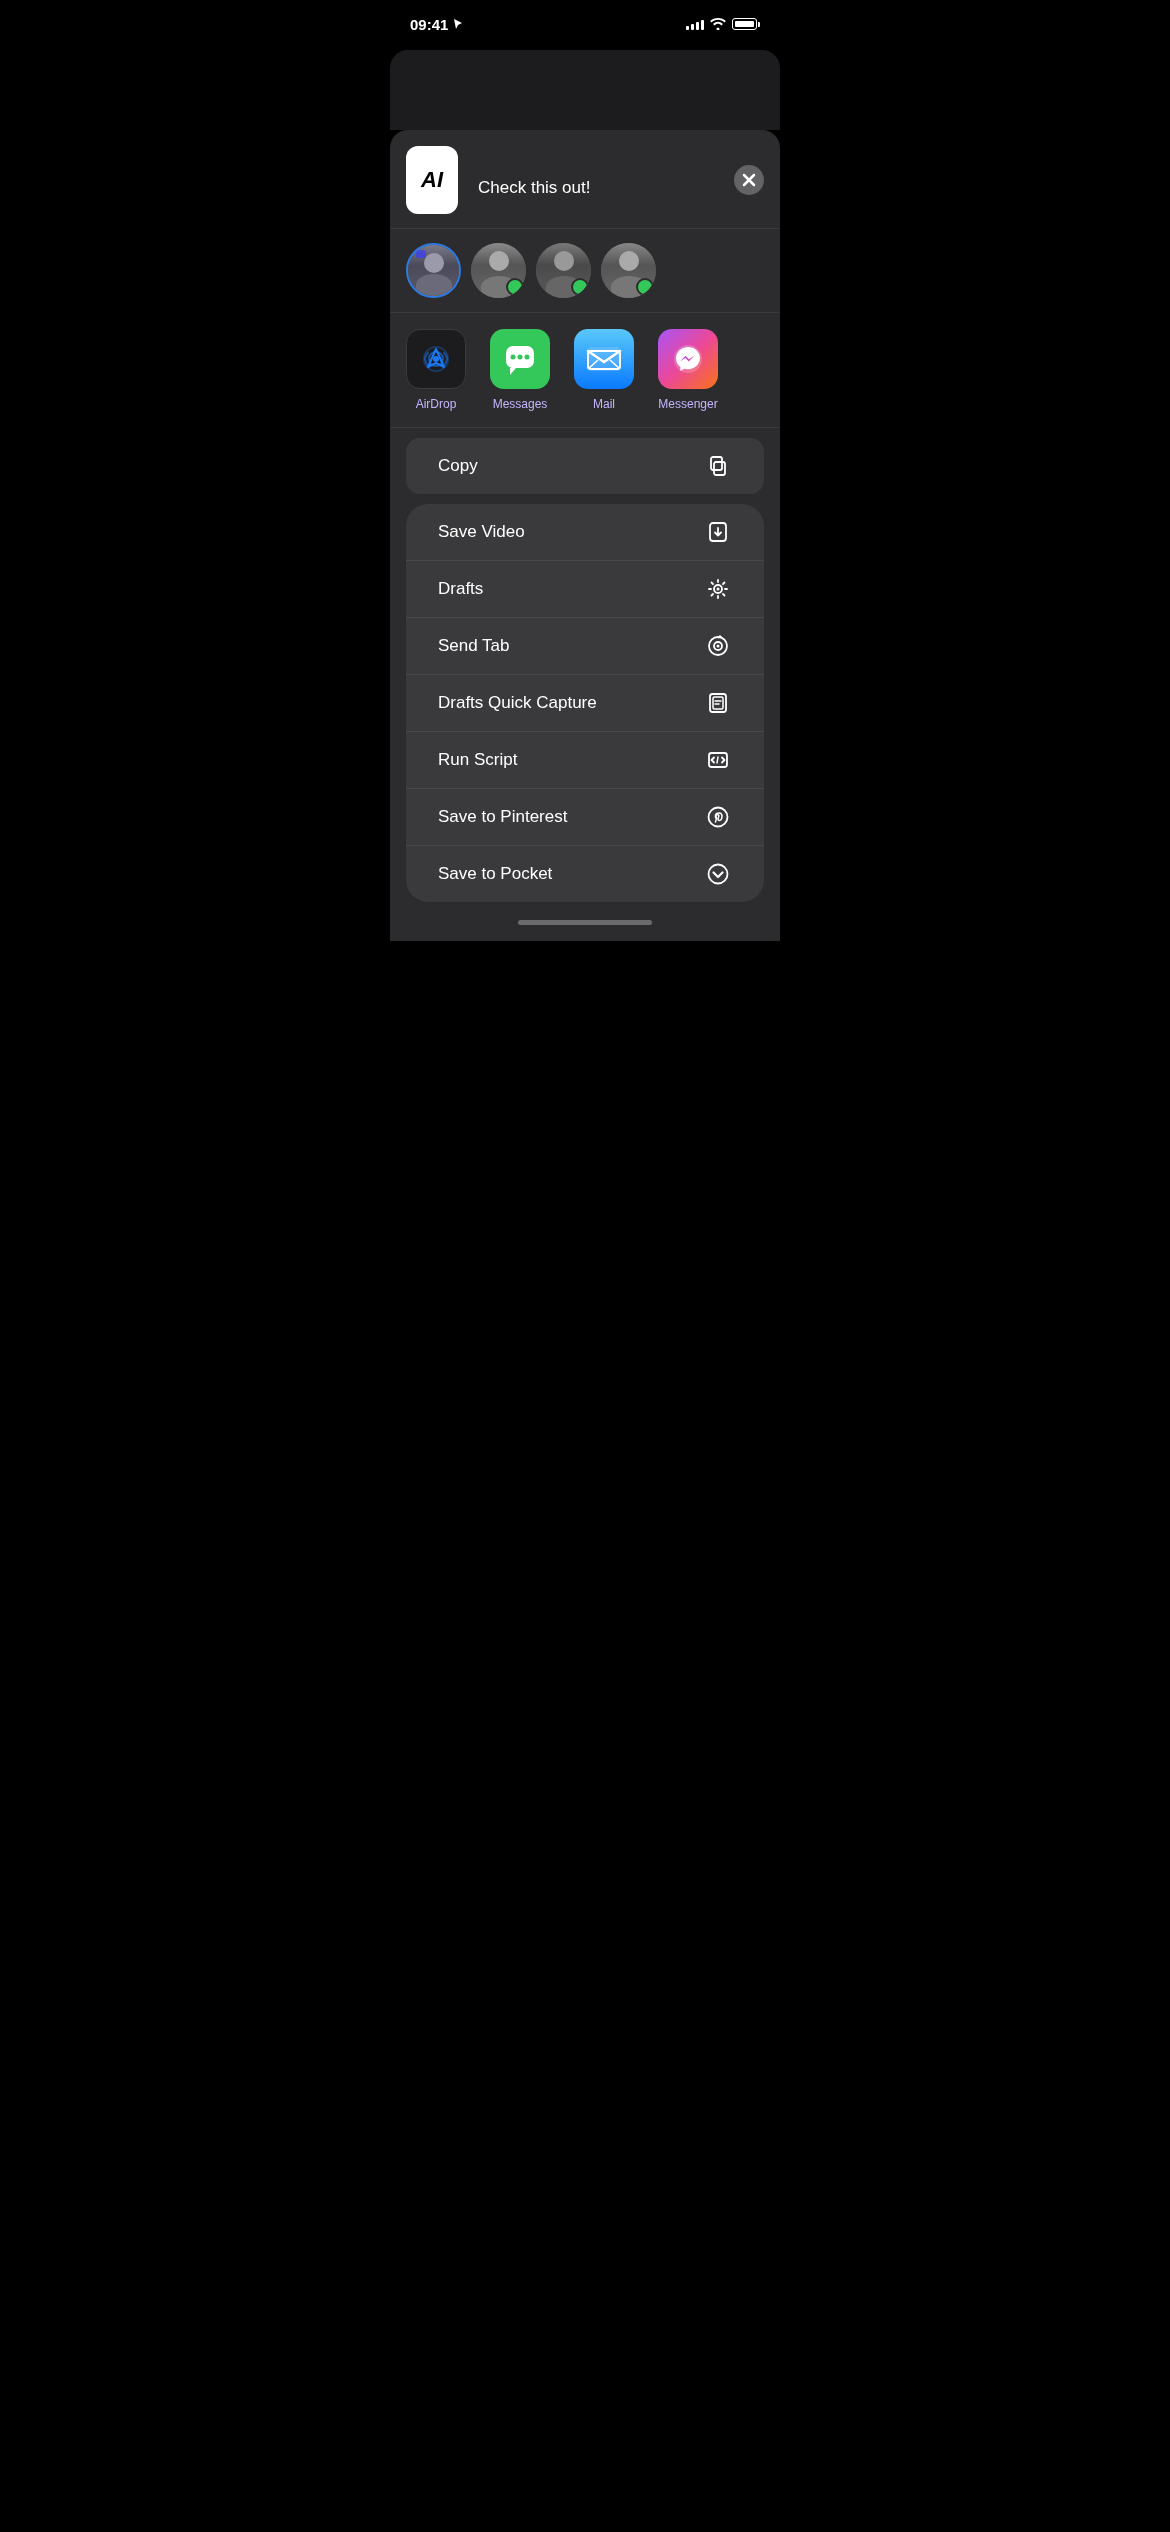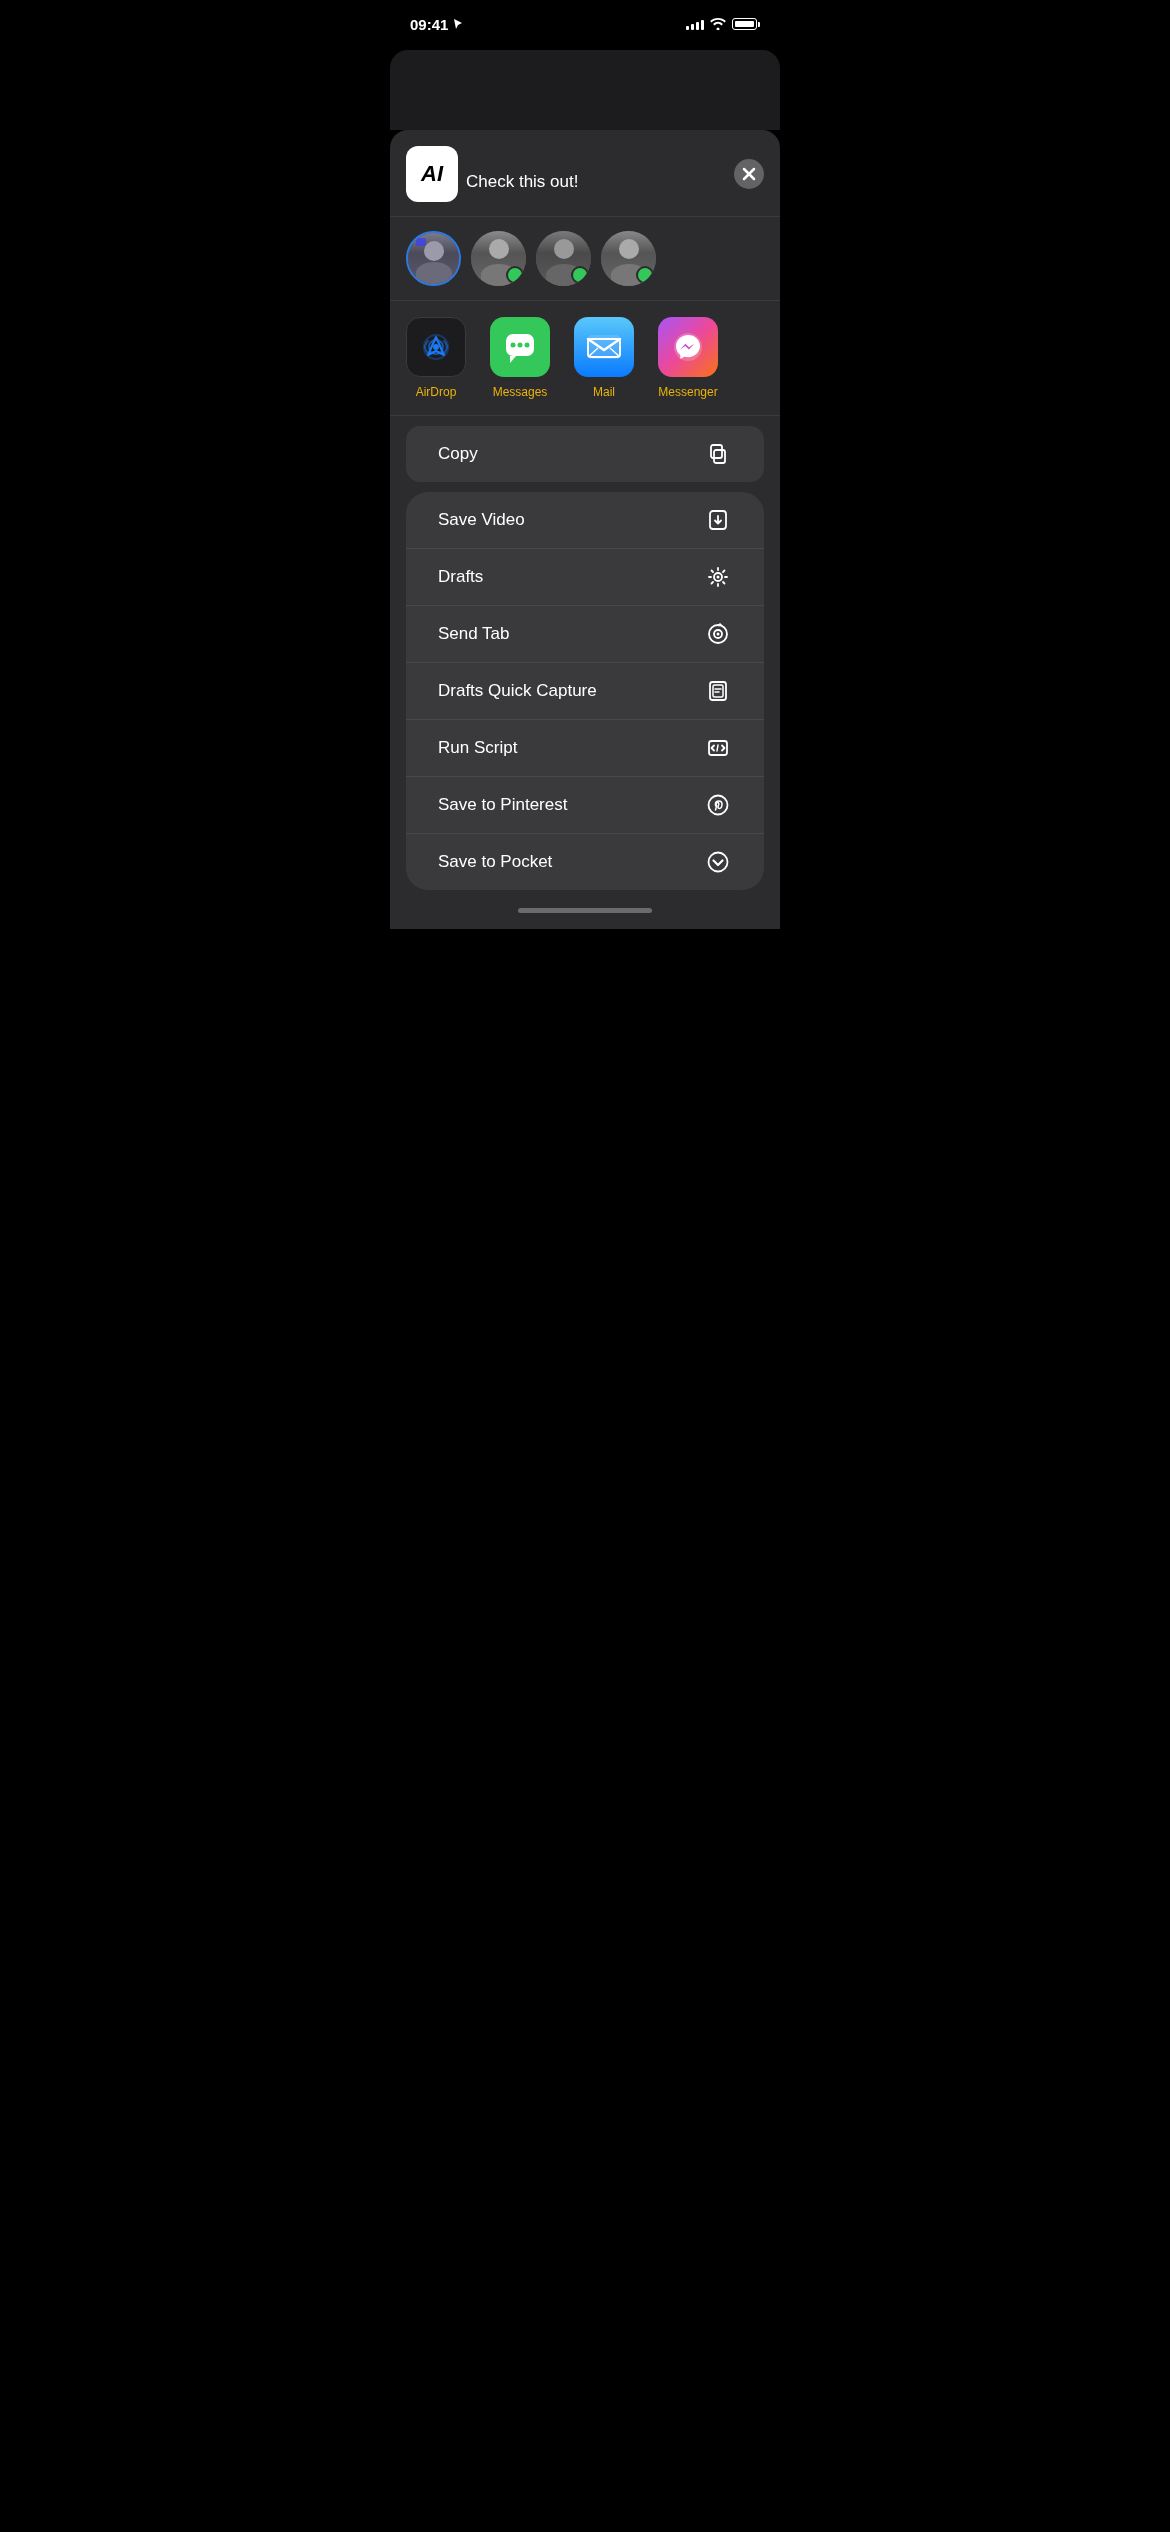--- a/index.html
+++ b/index.html
@@ -104,32 +104,32 @@
     
     .share-header {
       display: flex;
       align-items: center;
       padding: 16px 16px 14px;
       border-bottom: 0.5px solid #3a3a3c;
     }
 
     .share-app-icon {
       width: 52px;
-      height: 56px;
+      height: 68px;
       background: #fff;
       border-radius: 12px;
       display: flex;
       align-items: center;
       justify-content: center;
       flex-shrink: 0;
       font-size: 22px;
       font-weight: 700;
       color: #000;
       font-style: italic;
-      margin-right: 8px;
+      margin-right: 20px;
     }
 
     .share-title {
       flex: 1;
       font-size: 17px;
       color: #fff;
       font-weight: 400;
       margin-top: 16px;
     }
 
@@ -234,21 +234,21 @@
     .app-icon.mail {
       background: linear-gradient(180deg, #5ac8fa 0%, #0a7aff 100%);
     }
 
     .app-icon.messenger {
       background: linear-gradient(135deg, #a855f7, #ec4899, #f97316);
     }
 
     .app-label {
       font-size: 12px;
-      color: #eab308;
+      color: #c4b5fd;
       text-align: center;
       line-height: 1.2;
     }
 
     
     .action-section {
       margin: 10px 16px 0;
       background: #3a3a3c;
       border-radius: 14px;
       overflow: hidden;

